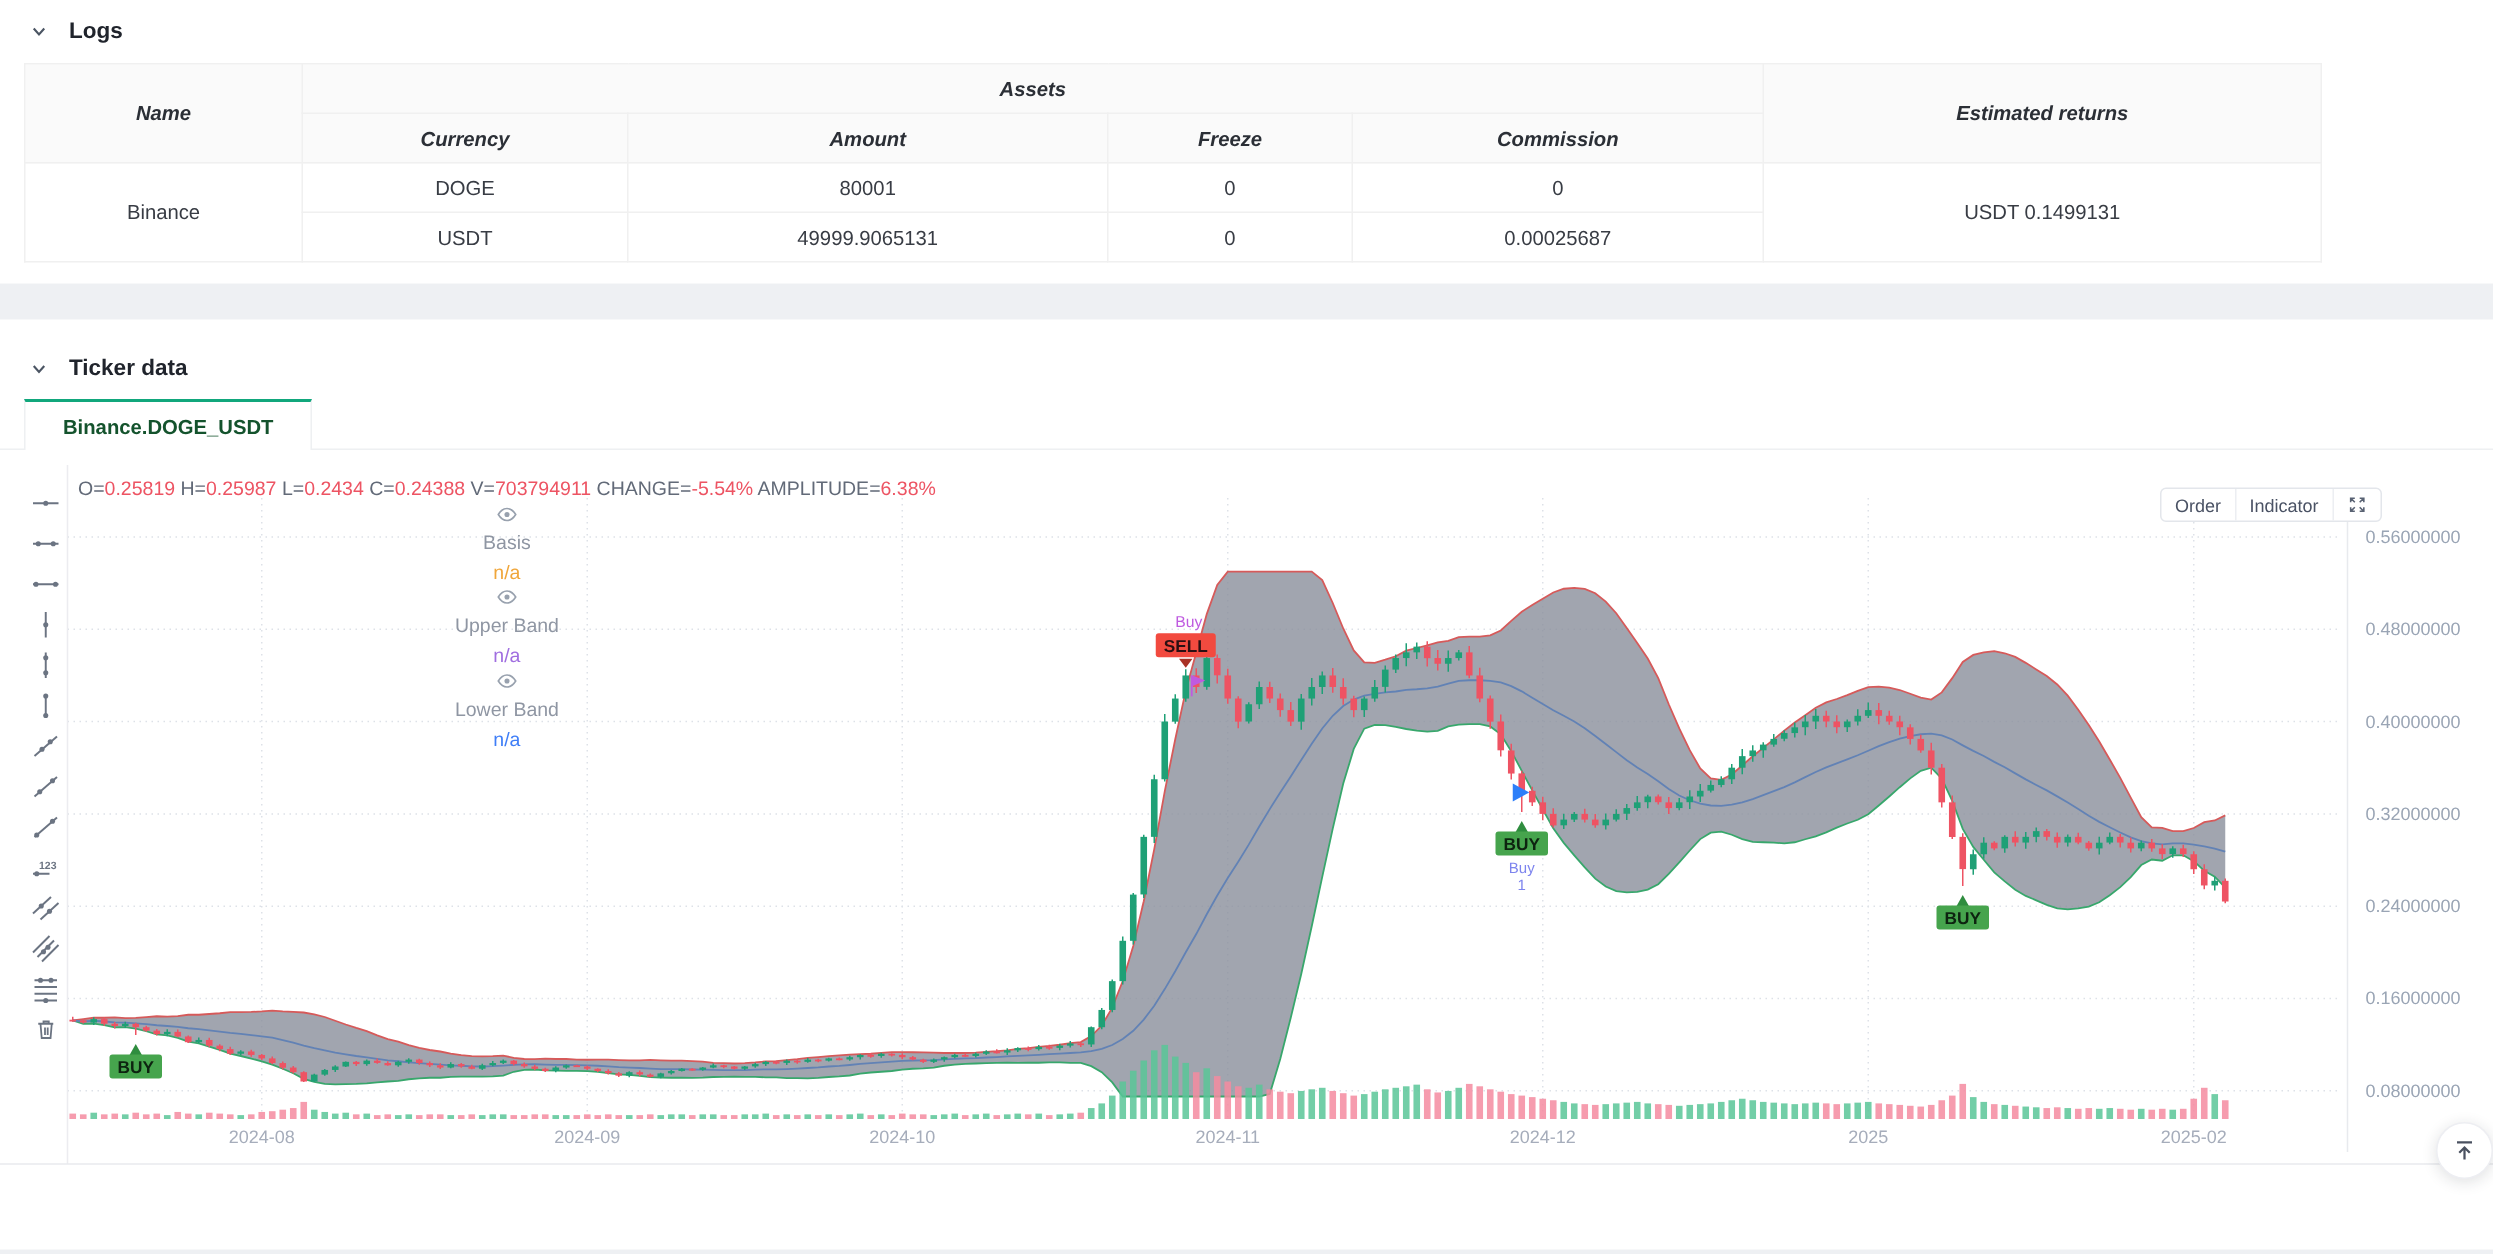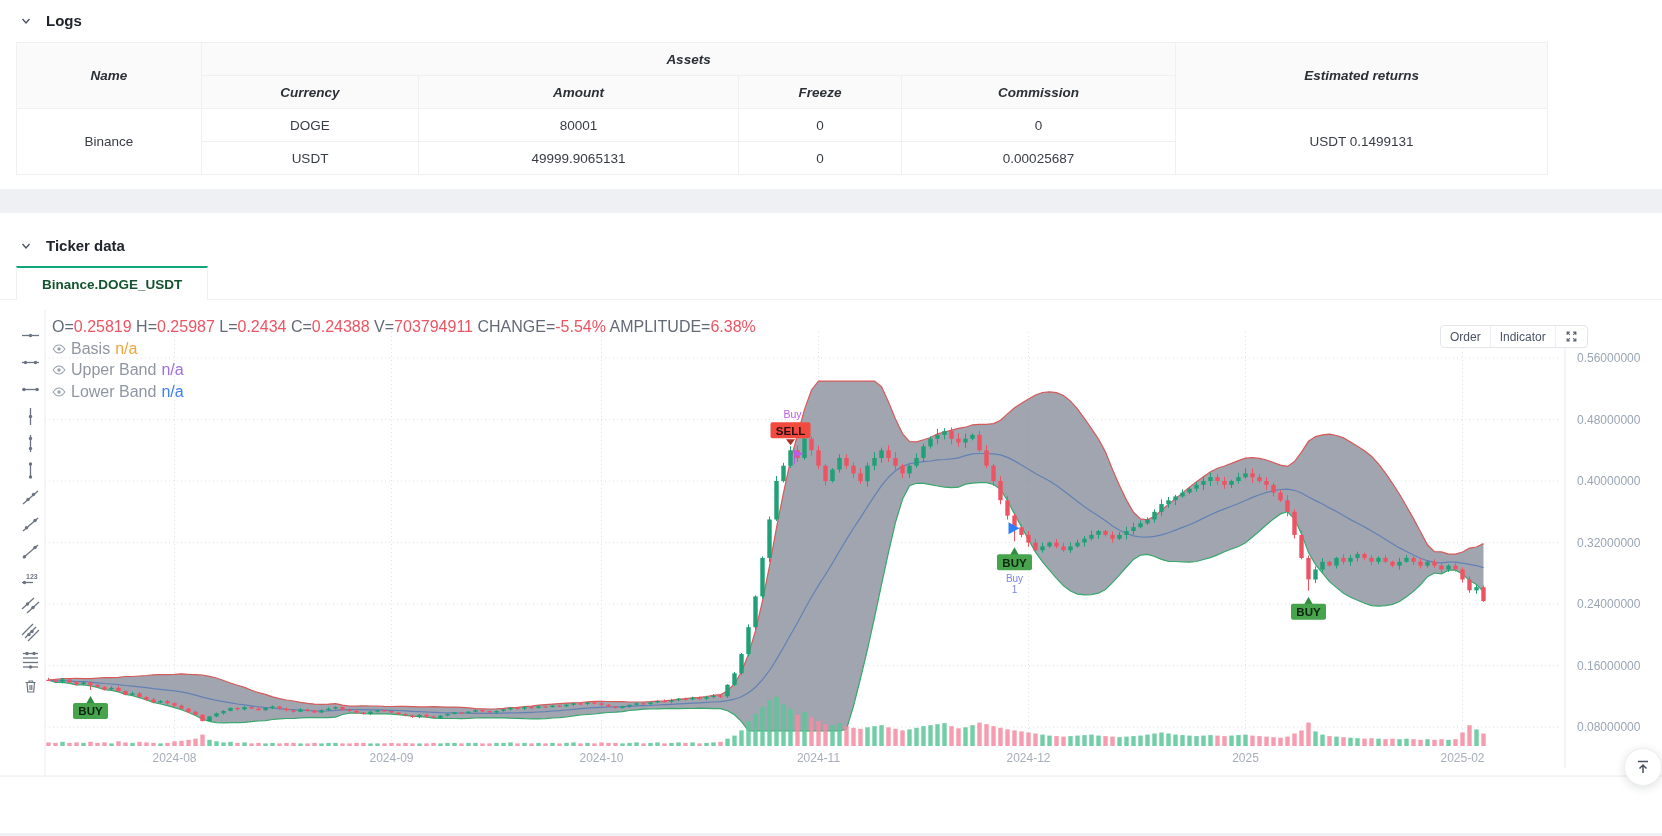--- a/index.html
+++ b/index.html
@@ -23,25 +23,25 @@
 
   .card2 { margin-top:24px; padding-top:24px; min-height:620px; }
   .tabbar { margin-top:12px; padding-left:16px; border-bottom:1px solid #eef0f2; display:flex; }
   .tab { padding:9px 25px 8px; font-size:13.5px; font-weight:700; color:#14532d; background:#fff;
          border:1px solid #eef0f2; border-top:2px solid #11a77c; border-bottom:none; margin-bottom:-1px; cursor:pointer; }
 
   .chart-area { position:relative; height:478px; margin-top:10px; }
   #chart-svg { position:absolute; left:0; top:0; font-family:inherit; }
   #toolbar { position:absolute; left:21px; top:16px; width:22px; display:flex; flex-direction:column; gap:8px; z-index:3; }
   #toolbar .tool { width:19px; height:19px; cursor:pointer; opacity:.9; }
-  #legend { position:absolute; left:52px; top:8px; z-index:2; font-size:16px; }
+  #legend { position:absolute; left:52px; top:8px; z-index:2; font-size:13px; }
   .ohlc-row { white-space:nowrap; }
   .ohlc-row .k { color:#626a78; }
   .ohlc-row .v { color:#ed5463; }
-  .lg-row { display:flex; align-items:center; gap:5px; margin-top:3.5px; color:#8f96a3; }
+  .lg-row { display:flex; align-items:center; gap:5px; margin-top:3.5px; color:#8f96a3;flex-direction:column; }
   .chart-controls { position:absolute; left:1440px; top:15px; display:flex; align-items:stretch; height:23px;
                     border:1px solid #e3e6eb; border-radius:4px; background:#fff; z-index:3; }
   .chart-controls .cbtn { font-size:12px; color:#4a5264; padding:3px 9px; cursor:pointer; display:flex; align-items:center; }
   .chart-controls .cbtn + .cbtn { border-left:1px solid #eceef2; }
 
   #backtop { position:absolute; left:1624px; top:748px; width:38px; height:38px; border-radius:50%;
              background:#fff; border:1px solid #edeef2; box-shadow:0 2px 10px rgba(31,35,41,.14);
              display:flex; align-items:center; justify-content:center; cursor:pointer; }
 </style>
 </head>

